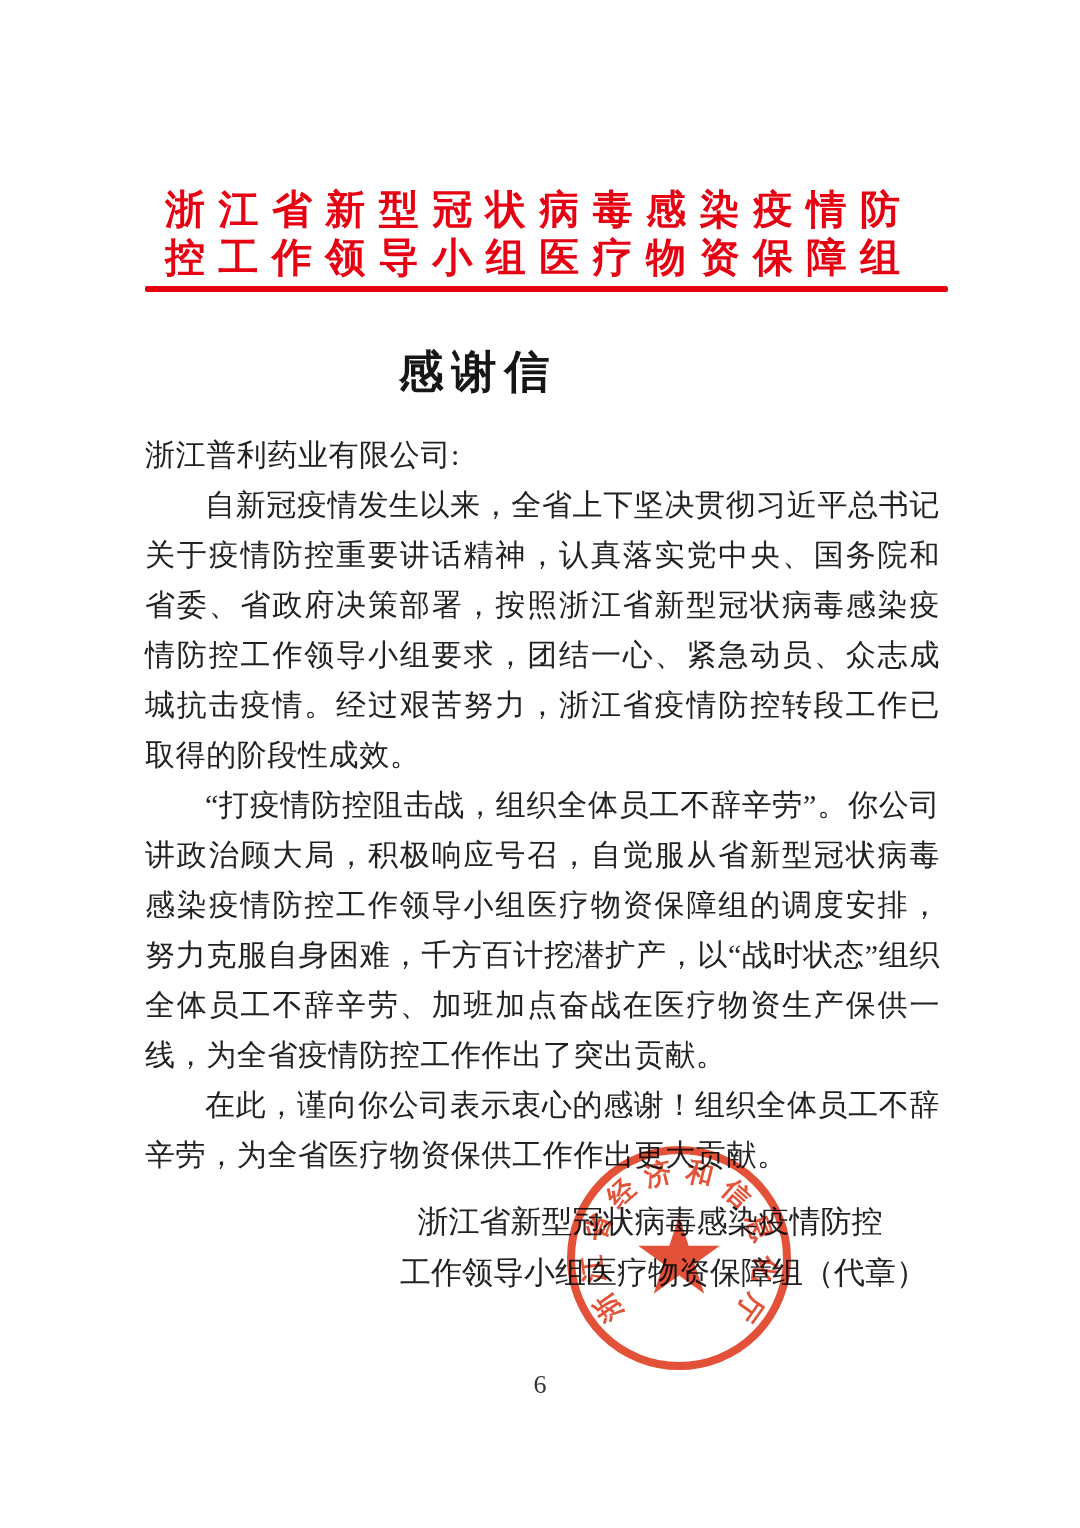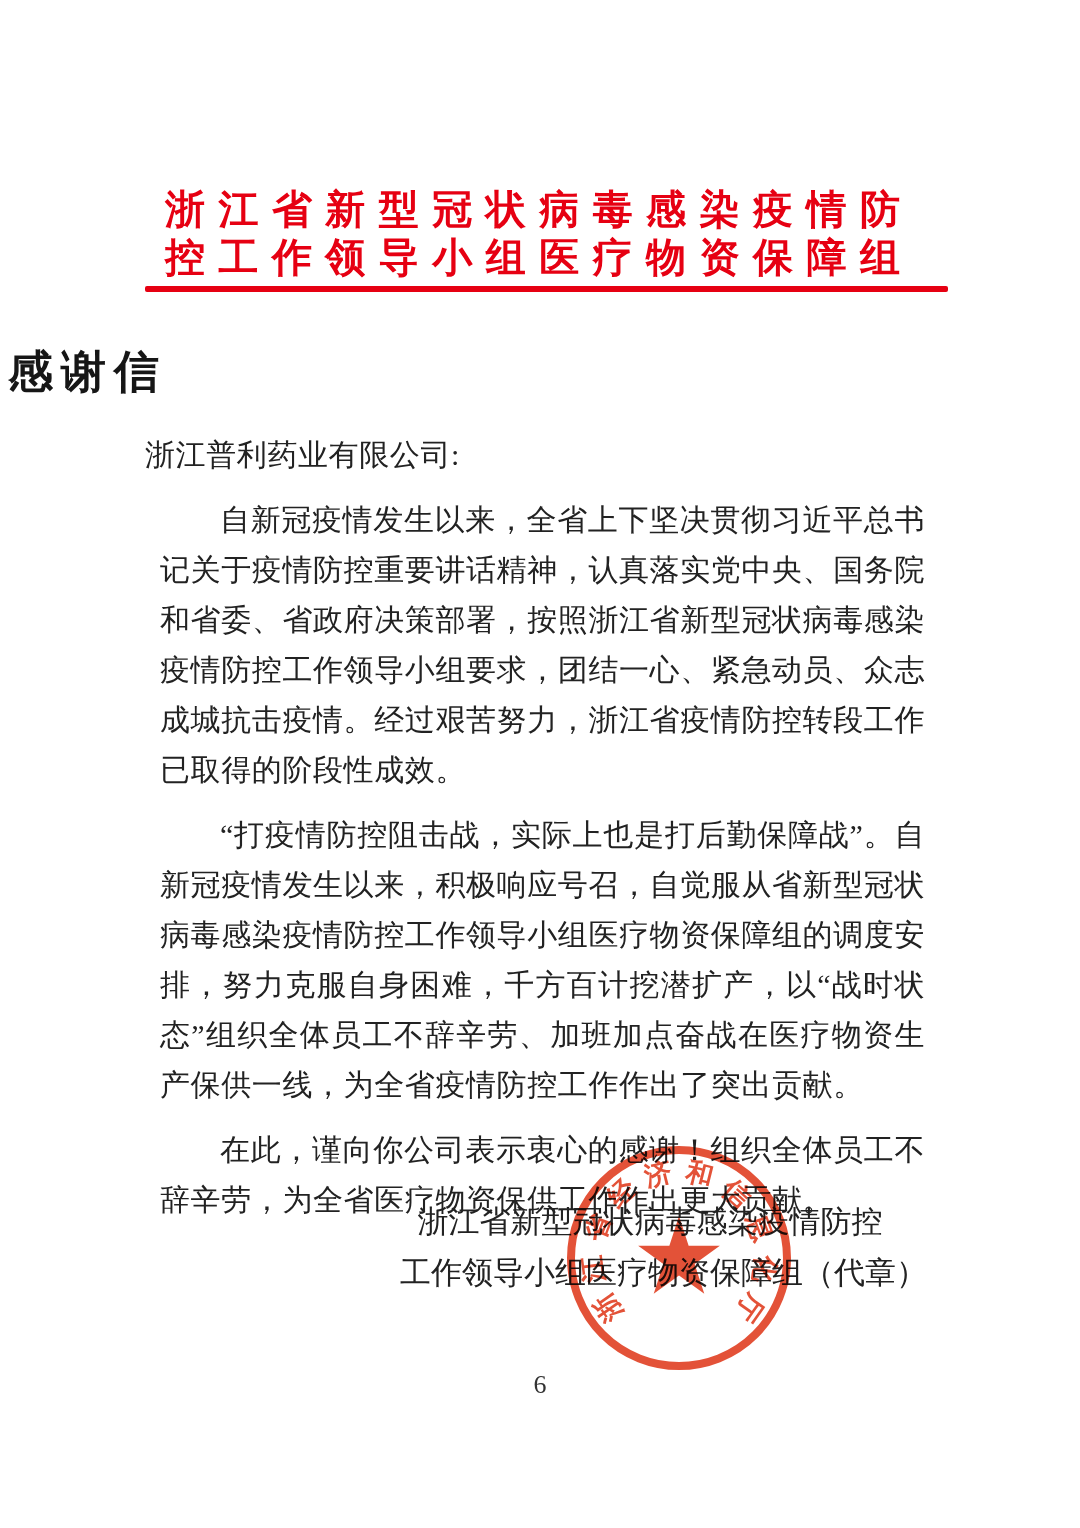--- a/index.html
+++ b/index.html
@@ -15,32 +15,32 @@
     position:absolute;left:165px;top:186px;width:735px;
     font-weight:bold;font-size:40px;line-height:48px;
   }
   .char-justify{display:flex;justify-content:space-between;}
   .red-rule{
     position:absolute;left:145px;top:286px;width:803px;height:6px;
     border-radius:2px;
   }
   
   .doc-title{
-    position:absolute;left:0;top:342px;width:916px;
-    text-align:left;font-size:45px;font-weight:bold;
+    position:absolute;left:16px;top:342px;width:916px;
+    text-align:center;font-size:45px;font-weight:bold;
     letter-spacing:8px;text-indent:8px;color:#161616;
   }
   
   .body-block{
     position:absolute;left:145px;top:430px;width:795px;
     font-size:30px;line-height:50px;letter-spacing:0.6px;
     color:#222222;text-align:justify;
   }
   .salutation{margin:0;}
-  .para{margin:15px;text-indent:2em;}
+  .para{margin:0;text-indent:2em;}
   
   .signature{
     position:absolute;left:400px;top:1196px;width:500px;
     text-align:center;font-size:31px;line-height:51px;color:#222222;
   }
   .signature div{white-space:nowrap;}
   
   .seal{
     position:absolute;left:567px;top:1146px;width:224px;height:224px;
     mix-blend-mode:multiply;opacity:0.94;
@@ -107,21 +107,21 @@
       </div>
   </div>
   <div class="red-rule" style="background: rgb(230, 0, 18);"></div>
 
   <div class="doc-title">感谢信</div>
 
   <div class="body-block">
     <p class="salutation">浙江普利药业有限公司:</p>
     <div>
         <p class="para">自新冠疫情发生以来，全省上下坚决贯彻习近平总书记关于疫情防控重要讲话精神，认真落实党中央、国务院和省委、省政府决策部署，按照浙江省新型冠状病毒感染疫情防控工作领导小组要求，团结一心、紧急动员、众志成城抗击疫情。经过艰苦努力，浙江省疫情防控转段工作已取得的阶段性成效。</p>
-        <p class="para">“打疫情防控阻击战，实际上也是打后勤保障战”。自新冠疫情发生以来，积极响应号召，自觉服从省新型冠状病毒感染疫情防控工作领导小组医疗物资保障组的调度安排，努力克服自身困难，千方百计挖潜扩产，以“战时状态”组织全体员工不辞辛劳、加班加点奋战在医疗物资生产保供一线，为全省疫情防控工作作出了突出贡献。</p>
+        <p class="para">“打疫情防控阻击战，组织全体员工不辞辛劳”。你公司讲政治顾大局，积极响应号召，自觉服从省新型冠状病毒感染疫情防控工作领导小组医疗物资保障组的调度安排，努力克服自身困难，千方百计挖潜扩产，以“战时状态”组织全体员工不辞辛劳、加班加点奋战在医疗物资生产保供一线，为全省疫情防控工作作出了突出贡献。</p>
         <p class="para">在此，谨向你公司表示衷心的感谢！组织全体员工不辞辛劳，为全省医疗物资保供工作作出更大贡献。</p>
       </div>
   </div>
 
   <div class="signature">
     <div>浙江省新型冠状病毒感染疫情防控</div>
     <div>工作领导小组医疗物资保障组（代章）</div>
   </div>
 
   <div class="seal">

